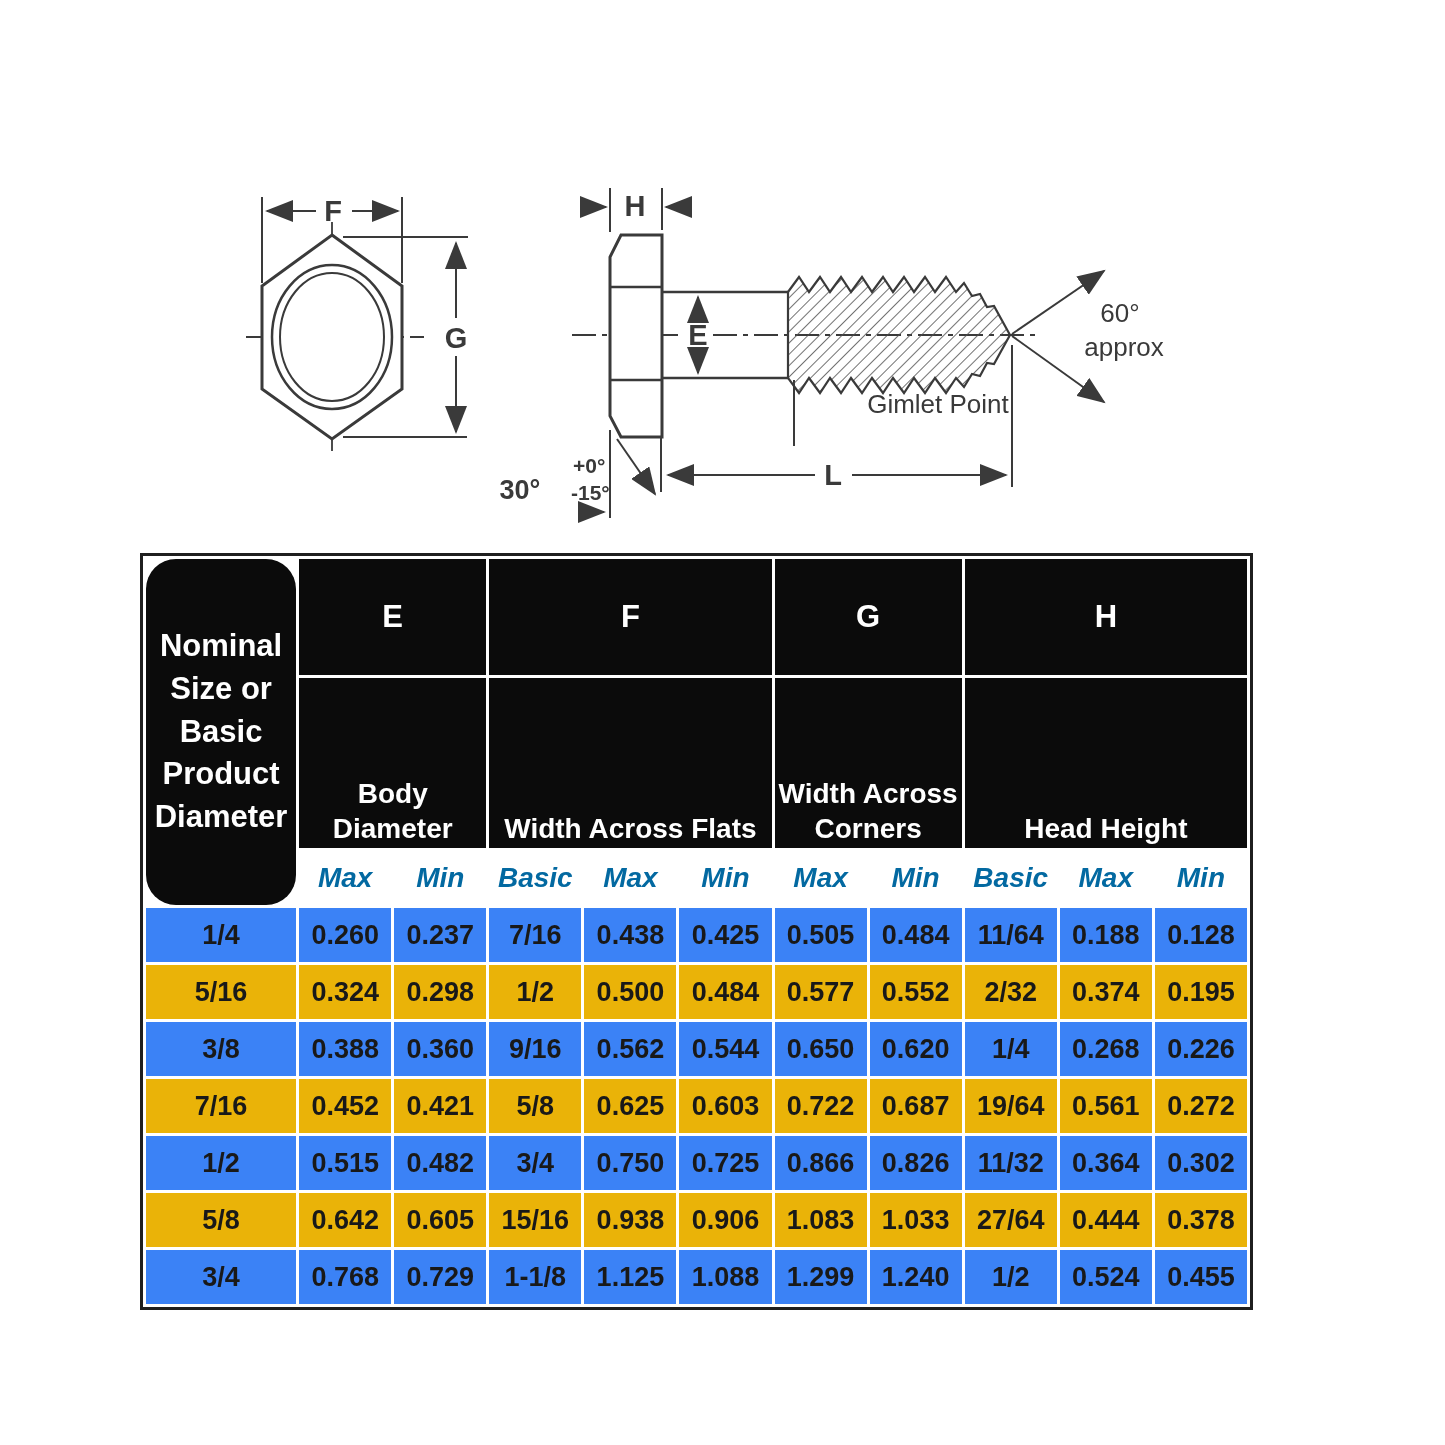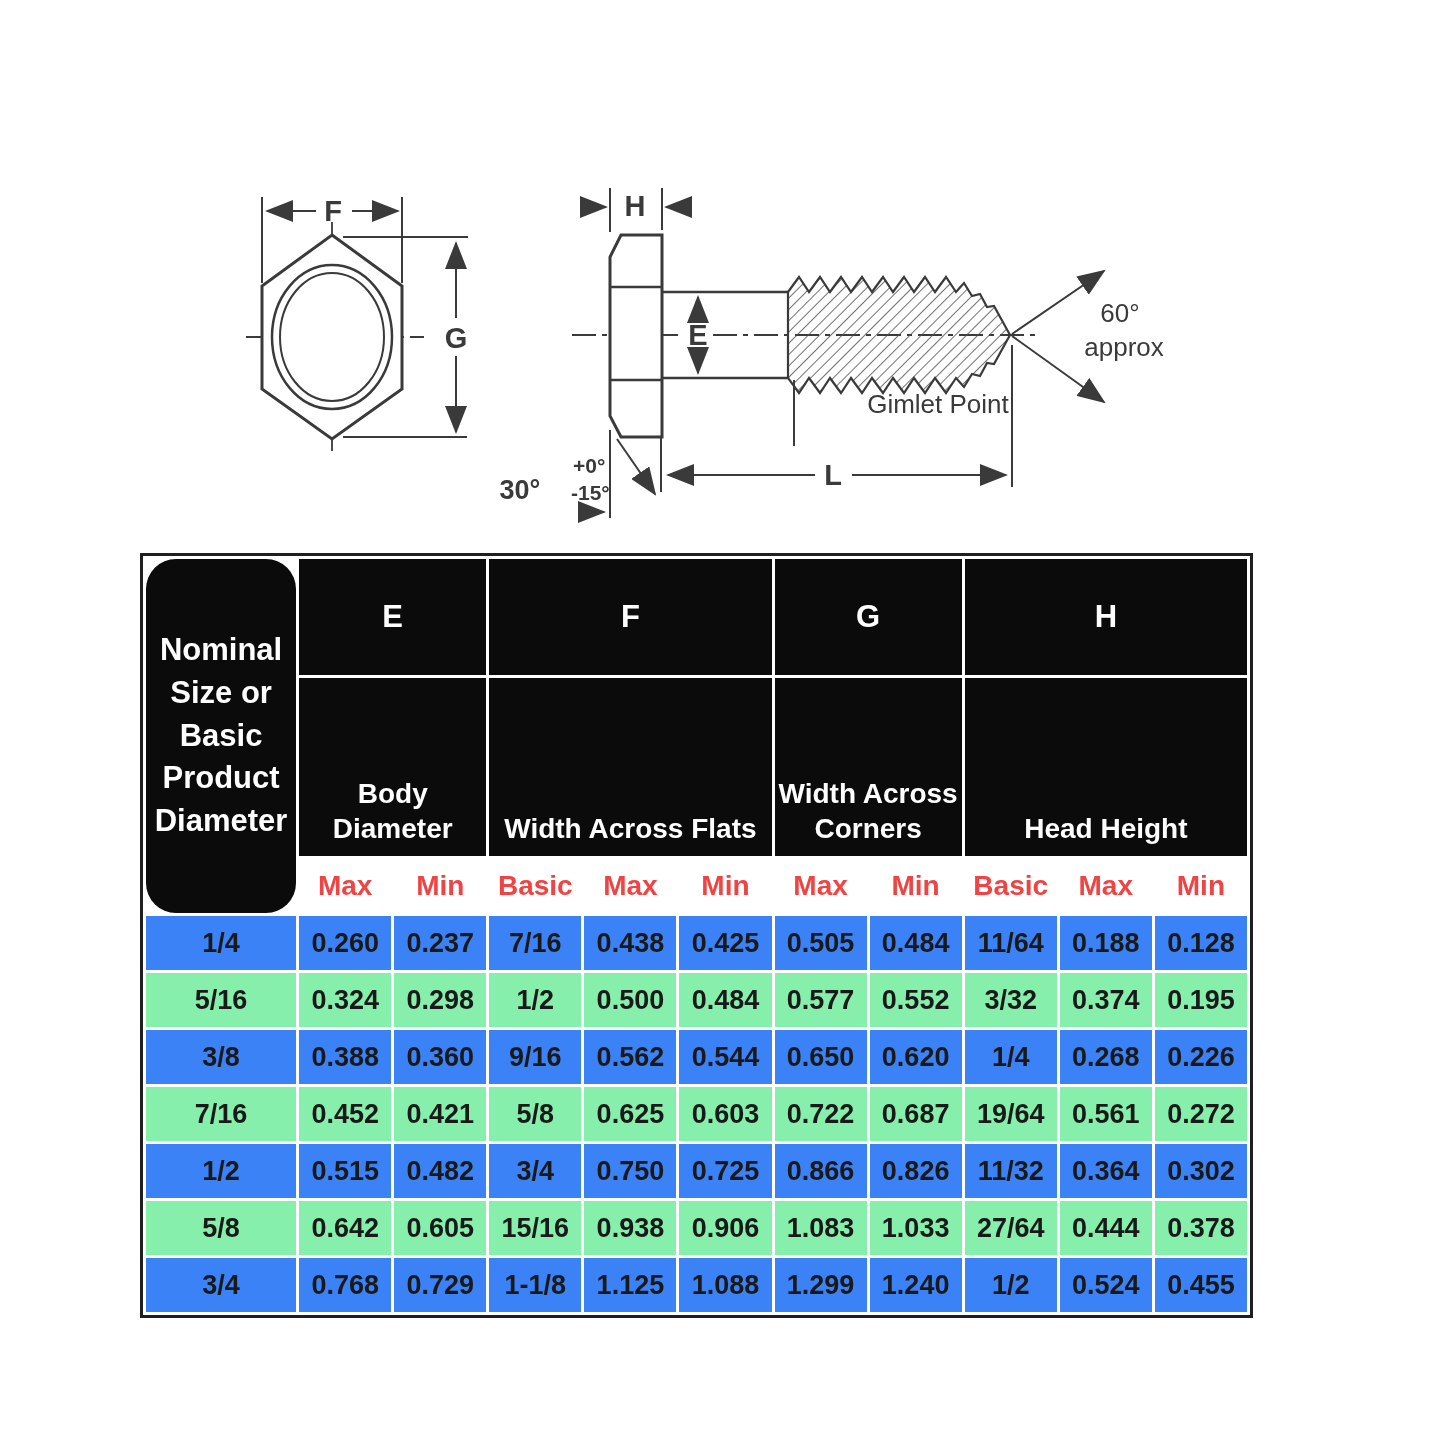--- a/index.html
+++ b/index.html
@@ -40,36 +40,37 @@
     color: #ffffff;
     font-weight: bold;
   }
   th.corner {
     font-size: 28px;
     line-height: 1.38;
     padding: 0 2px;
     border-radius: 30px;
   }
   tr.band1 th { height: 116px; font-size: 31px; }
-  tr.band2 th { height: 168px; font-size: 28px; vertical-align: bottom; padding-bottom: 10px; line-height: 1.25; }
+  tr.band2 th { height: 168px; font-size: 28px; vertical-align: bottom; padding-bottom: 2px; line-height: 1.25; }
   tr.subhead th {
     height: 54px;
     background: #ffffff;
-    color: #ef4444;
+    color: #0369a1;
     font-weight: bold;
     font-size: 28px;
+    font-style: italic;
   }
   tr.data td {
     height: 54px;
     font-size: 27px;
     font-weight: bold;
     color: #191919;
   }
   tr.data.shade td { background: #3b82f6; }
-  tr.data.plain td { background: #86efac; }
+  tr.data.plain td { background: #eab308; }
 </style>
 </head>
 <body>
 
 <svg id="diagram" width="1445" height="545" viewBox="0 0 1445 545">
   <defs>
     <marker id="arr" orient="auto" markerWidth="15" markerHeight="11" refX="13" refY="5.5">
       <path d="M0,0 L14,5.5 L0,11 Z" fill="#3a3a3a"></path>
     </marker>
     <pattern id="hatch" width="8" height="8" patternUnits="userSpaceOnUse" patternTransform="rotate(45)">
@@ -200,21 +201,21 @@
   </tr>
   <tr class="data plain">
     <td>5/16</td>
     <td>0.324</td>
     <td>0.298</td>
     <td>1/2</td>
     <td>0.500</td>
     <td>0.484</td>
     <td>0.577</td>
     <td>0.552</td>
-    <td>3/32</td>
+    <td>2/32</td>
     <td>0.374</td>
     <td>0.195</td>
   </tr>
   <tr class="data shade">
     <td>3/8</td>
     <td>0.388</td>
     <td>0.360</td>
     <td>9/16</td>
     <td>0.562</td>
     <td>0.544</td>

